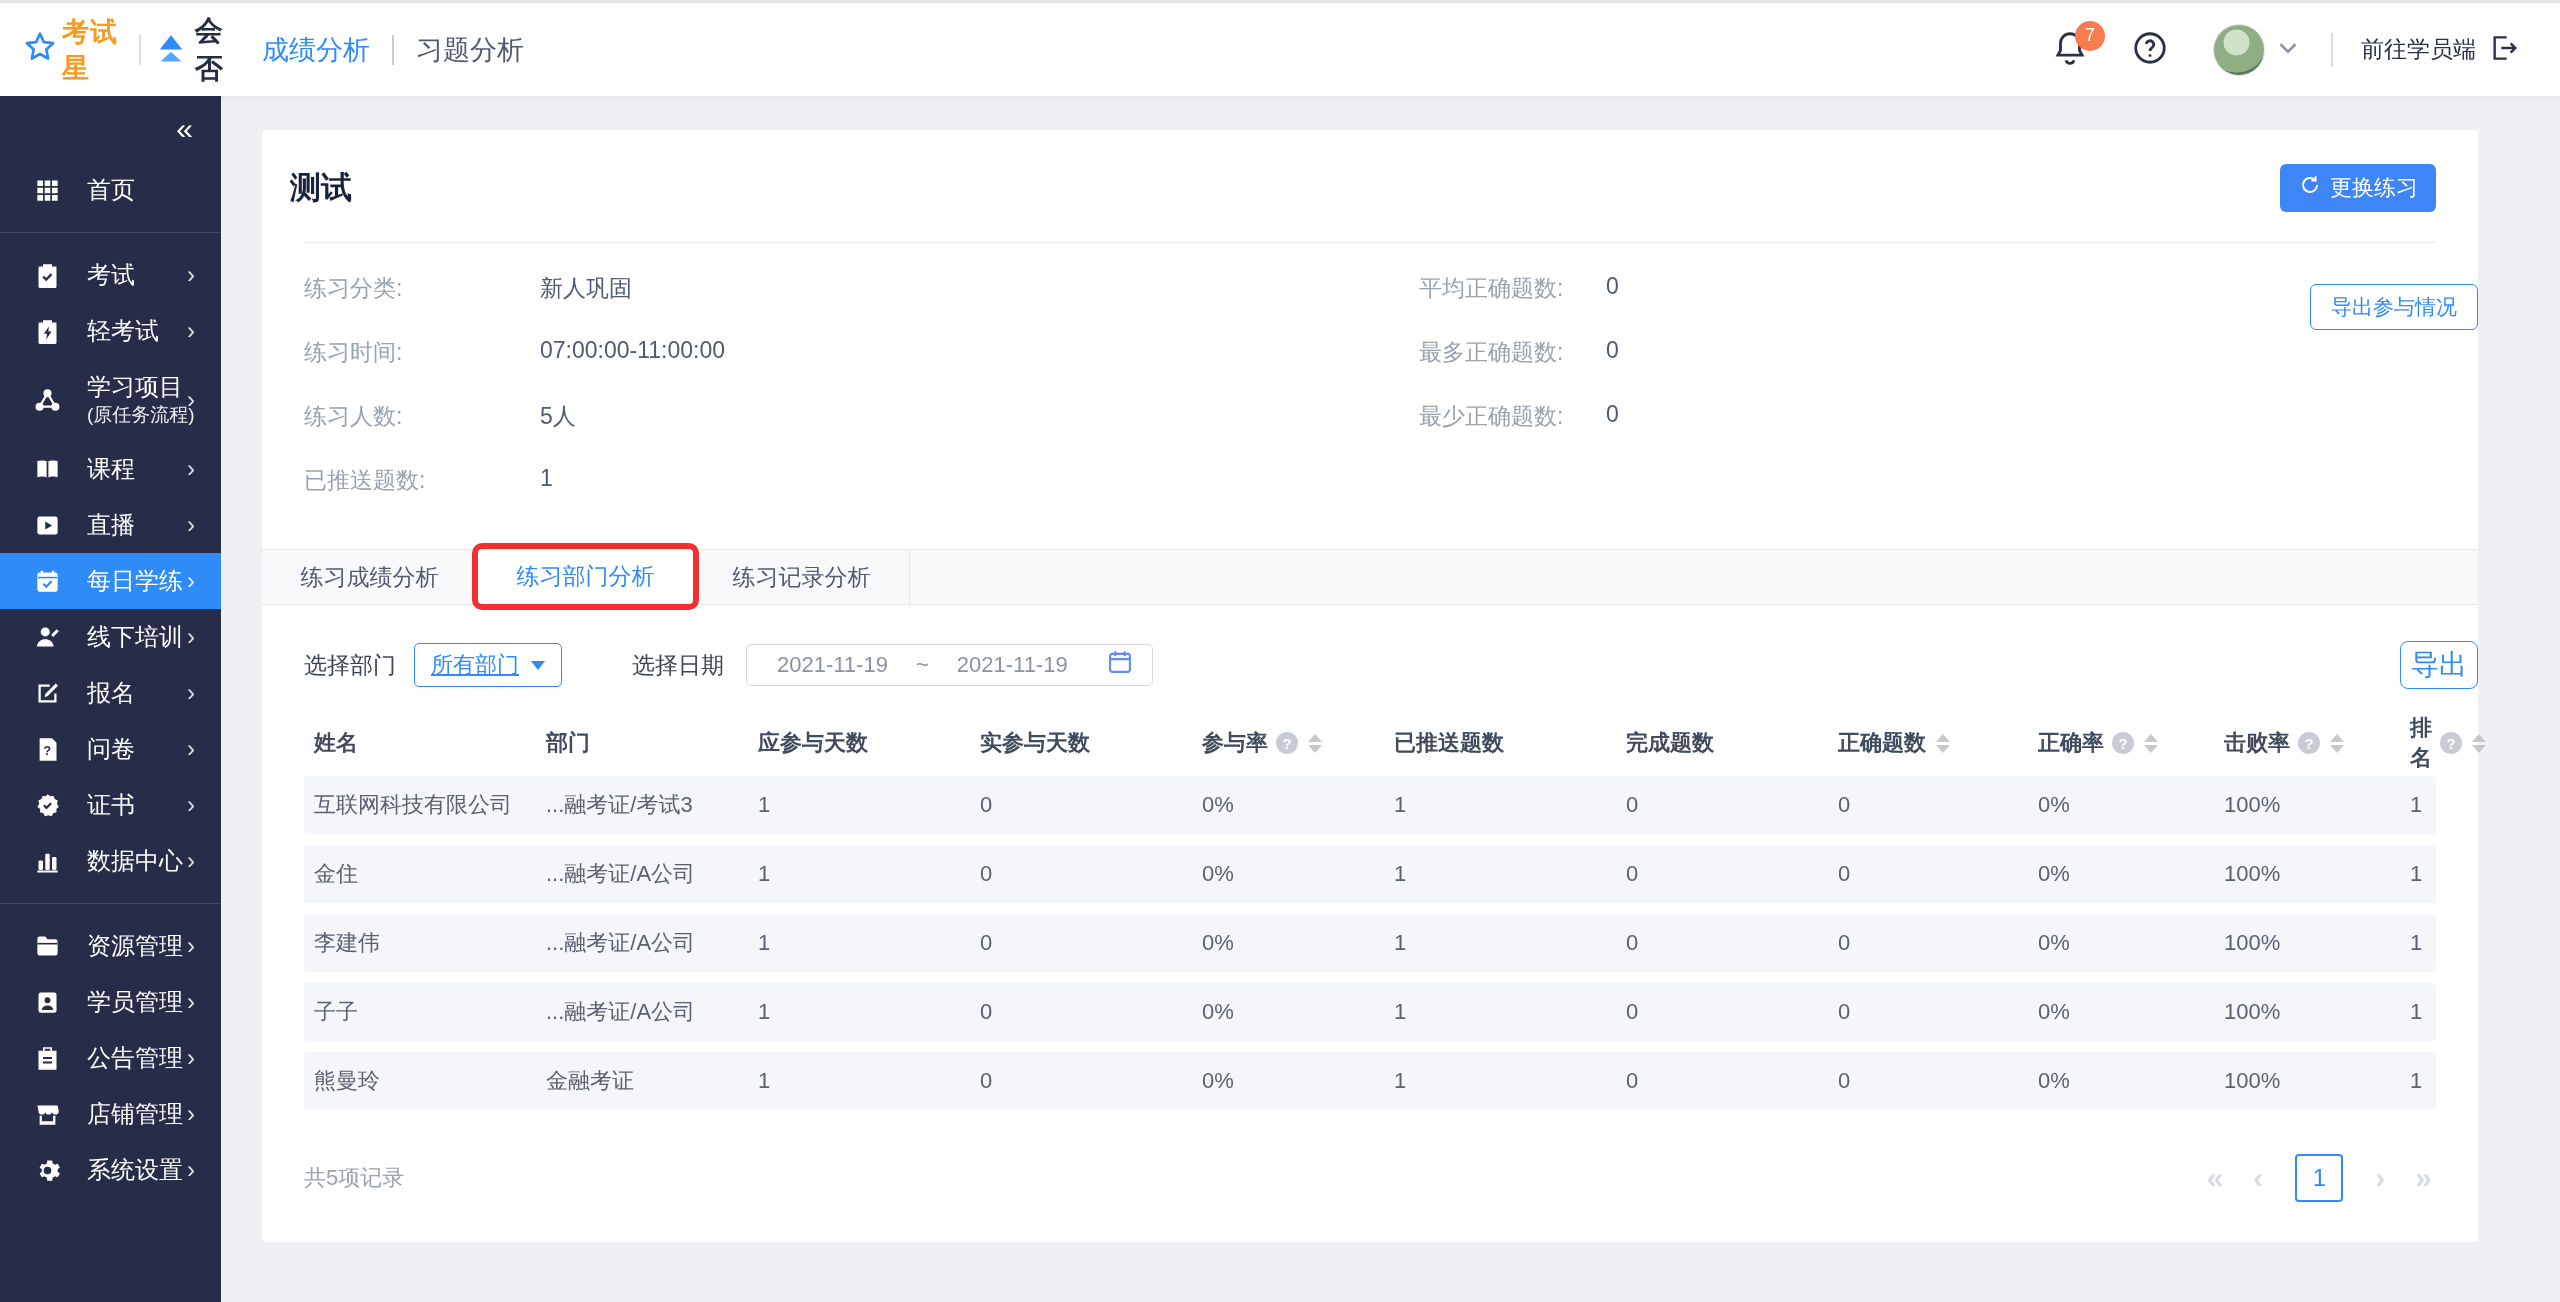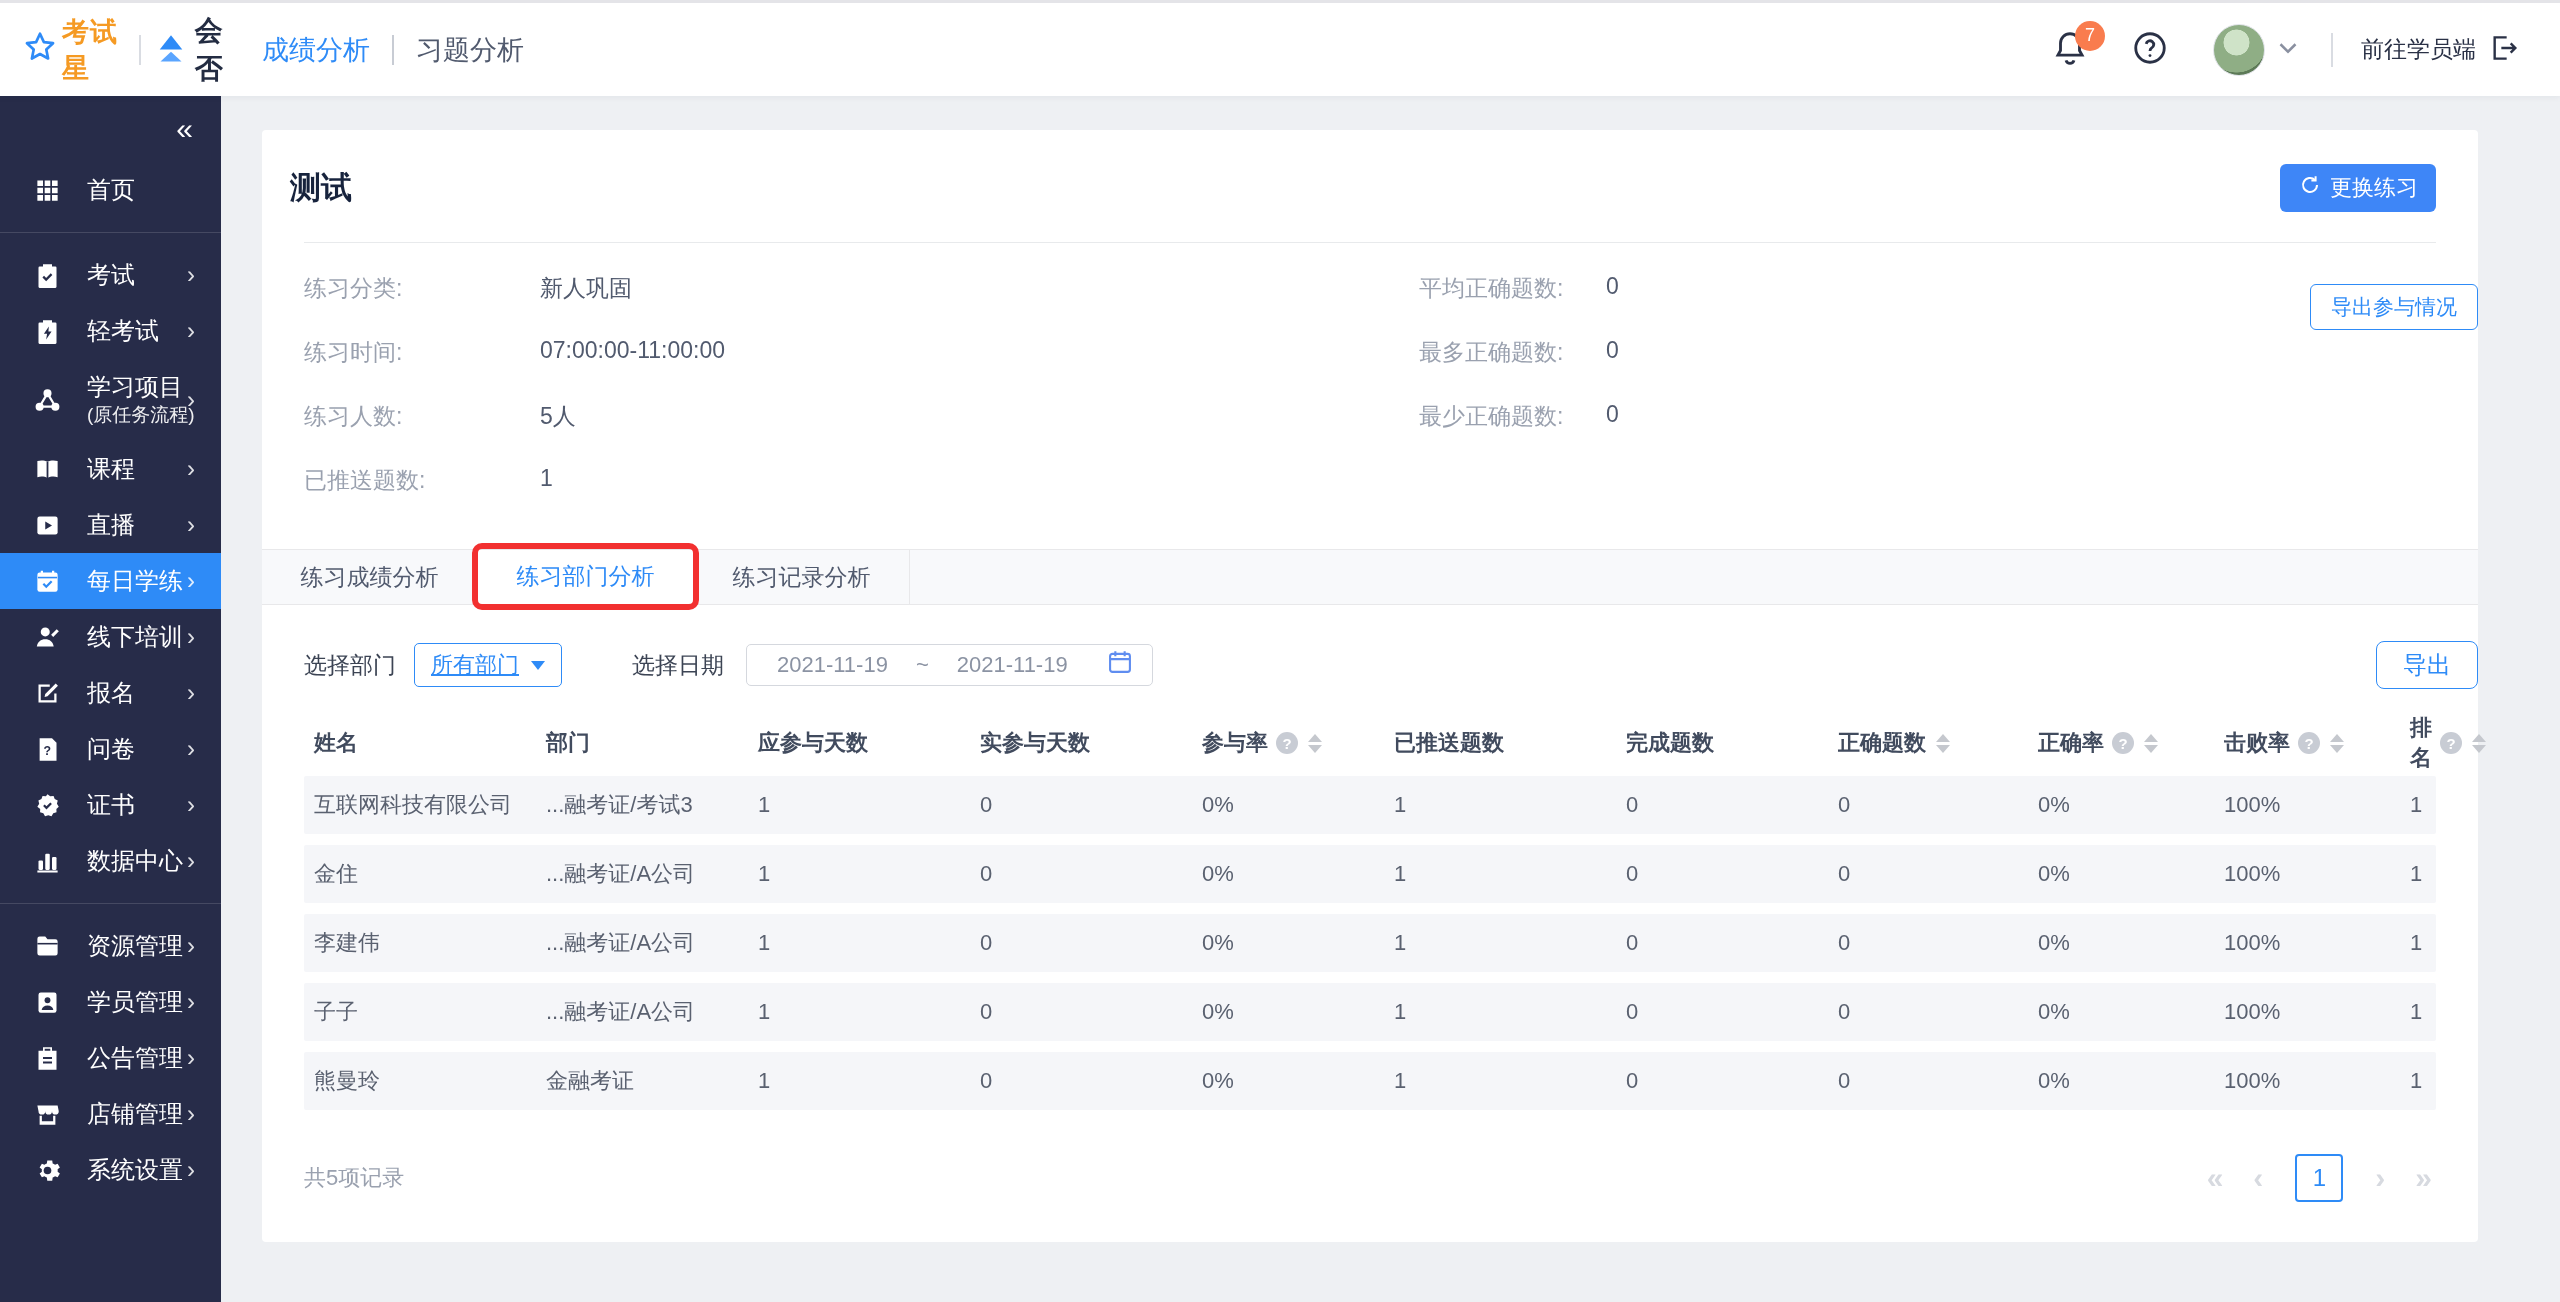--- a/index.html
+++ b/index.html
@@ -87,21 +87,21 @@
   .dept-select { display:flex; align-items:center; border:1px solid #2e8bf7; border-radius:5px; height:44px;
     padding:0 16px; margin-left:18px; color:#2e8bf7; font-size:22px; cursor:pointer;text-decoration:underline; }
   .caret-down { width:0; height:0; border-left:7px solid transparent; border-right:7px solid transparent;
     border-top:9px solid #2e8bf7; margin-left:12px; }
   .date-label { margin-left:70px; }
   .date-range { display:flex; align-items:center; border:1px solid #d5d8de; border-radius:5px; height:42px;
     margin-left:22px; padding:0 18px; color:#8b93a3; font-size:22px; cursor:pointer; }
   .date-range .dt { padding:0 12px; }
   .date-range .tilde { padding:0 16px; color:#8b93a3; }
   .date-range svg { width:28px; height:28px; margin-left:26px; }
-  .export-btn { position:absolute; right:0; top:-2px; height:48px; width:102px; font-size:24px; border-radius:8px; }
+  .export-btn { position:absolute; right:0; top:-2px; height:48px; width:78px; font-size:28px; border-radius:8px; }
 
   
   .table-zone { margin-top:26px; }
   .tgrid { display:grid; grid-template-columns:232px 212px 222px 222px 192px 232px 212px 200px 186px 186px 1fr; }
   .thead { height:52px; align-items:center; }
   .th { display:flex; align-items:center; font-size:22px; color:#414b5e; font-weight:bold; padding-left:10px; }
   .help-dot { width:22px; height:22px; border-radius:50%; background:#c8ccd4; color:#fff; font-size:15px; font-weight:bold;
     display:inline-flex; align-items:center; justify-content:center; margin-left:8px; cursor:pointer; flex:none; }
   .sorter { display:inline-flex; flex-direction:column; margin-left:10px; cursor:pointer; }
   .sorter i { display:block; width:0; height:0; border-left:7px solid transparent; border-right:7px solid transparent; }

